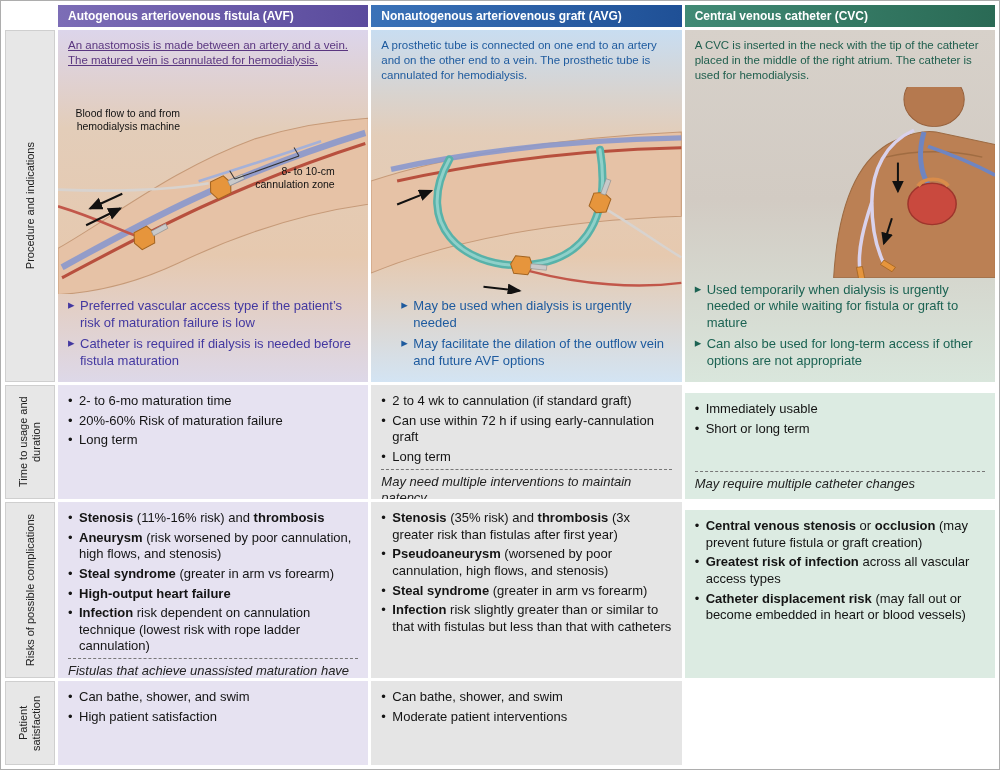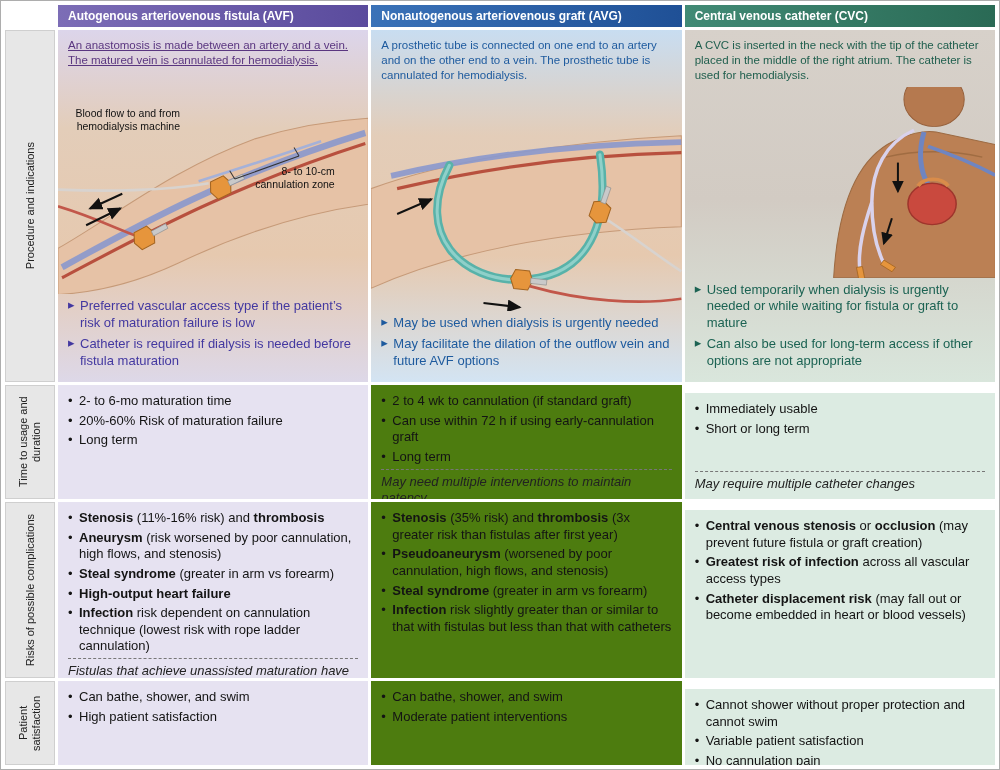--- a/index.html
+++ b/index.html
@@ -15,21 +15,21 @@
   .hdr.avf { background:linear-gradient(90deg,#7c6db6,#5a4b9d); }
   .hdr.avg { background:linear-gradient(90deg,#3a72b8,#1f5096); }
   .hdr.cvc { background:linear-gradient(90deg,#418a75,#2a6a55); }
   .blank { background:#fff; }
 
   .rlabel { background:#e7e7e7; border:1px solid #cfcfcf; display:flex; align-items:center; justify-content:center; overflow:hidden; }
   .rlabel span { writing-mode:vertical-rl; transform:rotate(180deg); font-size:11px; color:#222; text-align:center; line-height:1.15; max-height:100%; }
 
   .cell { padding:8px 10px 6px; font-size:13px; color:#141414; display:flex; flex-direction:column; overflow:hidden; }
   .cell.avf { background:#e6e2f1; }
-  .cell.avg { background:#4d7c0f; }
+  .cell.avg { background:#e5e5e5; }
   .cell.cvc { background:#dcebe2;margin-top:8px; }
 
   ul.bullets { list-style:none; }
   ul.bullets li { padding-left:11px; position:relative; margin-bottom:3px; line-height:1.28; }
   ul.bullets li::before { content:"•"; position:absolute; left:0; top:0; }
 
   .note { margin-top:auto; padding-top:4px; border-top:1px dashed #777; font-style:italic; color:#222; line-height:1.28; }
 
   .proc { position:relative; padding:0; display:flex; flex-direction:column; overflow:hidden; }
   .proc.avf { background:linear-gradient(180deg,#dcd5eb 0%,#e3cdb9 28%,#e6c9af 64%,#ddd8e8 100%); }
@@ -43,21 +43,21 @@
   .illu { flex:1; position:relative; }
   .illu svg { position:absolute; inset:0; width:100%; height:100%; }
   .anno { position:absolute; font-size:10.5px; color:#111; line-height:1.22; z-index:2;text-align:right; }
   .anno.blood { left:10px; top:16%; width:112px; }
   .anno.zone { left:55%; top:42%; width:106px; }
 
   ul.inds-list { list-style:none; padding:4px 10px 8px; position:relative; z-index:2; }
   ul.inds-list li { padding-left:12px; position:relative; margin-bottom:4px; line-height:1.3; font-size:13px; }
   ul.inds-list li::before { content:"▸"; position:absolute; left:0; top:-1px; }
   .proc.avf ul.inds-list { color:#4338a0; }
-  .proc.avg ul.inds-list { color:#1d5a9e; }
+  .proc.avg ul.inds-list { color:#1d5a9e;margin-left:20px; }
   .proc.cvc ul.inds-list { color:#1c6353; }
 
   b { font-weight:bold; }
 </style>
 </head>
 <body>
 
 <div class="figure">
   <div class="grid">
 
@@ -248,22 +248,15 @@
           <li><span>Can bathe, shower, and swim</span></li>
           <li><span>High patient satisfaction</span></li>
         </ul>
     </div>
     <div class="cell avg">
       <ul class="bullets">
           <li><span>Can bathe, shower, and swim</span></li>
           <li><span>Moderate patient interventions</span></li>
         </ul>
     </div>
-    <div class="cell cvc">
-      <ul class="bullets">
-          <li><span>Cannot shower without proper protection and cannot swim</span></li>
-          <li><span>Variable patient satisfaction</span></li>
-          <li><span>No cannulation pain</span></li>
-        </ul>
-    </div>
 
   </div>
 </div>
 
 </body></html>

